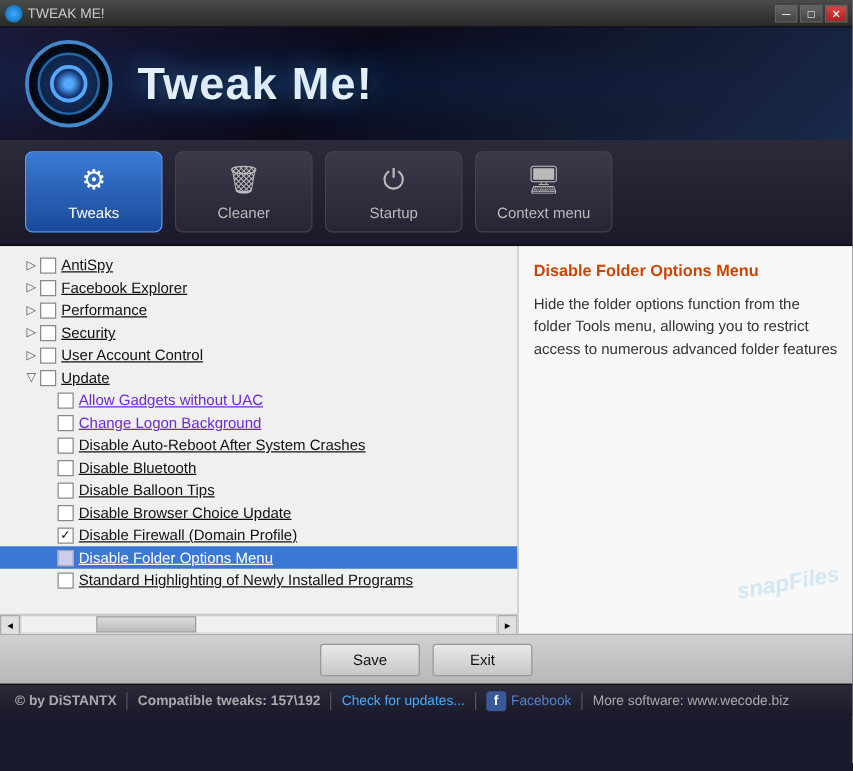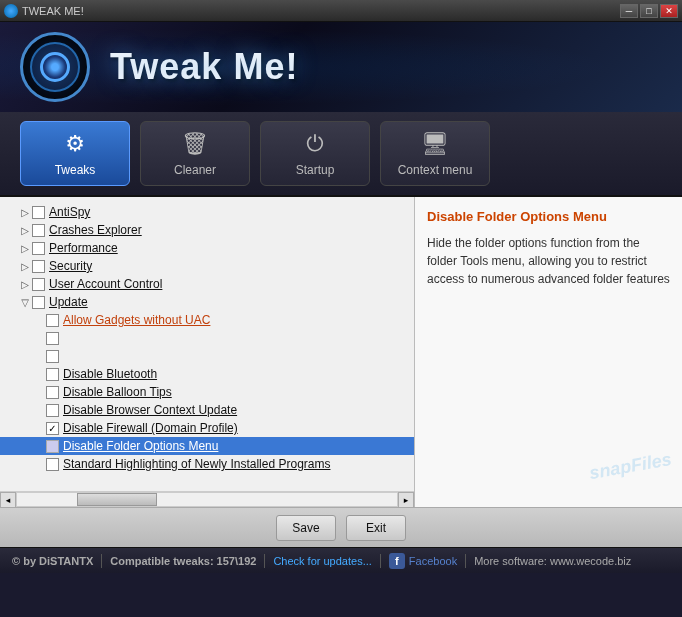--- a/index.html
+++ b/index.html
@@ -212,21 +212,21 @@
     }
     .tree-checkbox.checked {
       background: #fff;
     }
     .tree-checkbox.checked::after {
       content: '✓';
       font-size: 10px;
       color: #000;
     }
     .tree-label { font-size: 12px; text-decoration: underline; }
-    .tree-label.red { color: #c2410c; }
+    .tree-label.red { color: #6d28d9; }
 
     .indent1 { padding-left: 18px; }
     .indent2 { padding-left: 32px; }
 
     
     .tree-hscroll {
       height: 16px;
       background: #f0f0f0;
       border-top: 1px solid #ccc;
       display: flex;
@@ -293,21 +293,21 @@
     .bottom-buttons {
       background: linear-gradient(to bottom, #d0d0d0, #b8b8b8);
       height: 40px;
       display: flex;
       align-items: center;
       justify-content: center;
       gap: 10px;
       border-top: 1px solid #aaa;
     }
     .action-btn {
-      width: 60px;
+      width: 80px;
       height: 26px;
       background: linear-gradient(to bottom, #e8e8e8, #c8c8c8);
       border: 1px solid #999;
       border-radius: 3px;
       font-size: 12px;
       cursor: pointer;
       color: #111;
       display: flex;
       align-items: center;
       justify-content: center;
@@ -412,21 +412,21 @@
 
       <div class="tree-item indent1">
         <span class="expander">▷</span>
         <div class="tree-checkbox"></div>
         <span class="tree-label">AntiSpy</span>
       </div>
 
       <div class="tree-item indent1">
         <span class="expander">▷</span>
         <div class="tree-checkbox"></div>
-        <span class="tree-label">Crashes Explorer</span>
+        <span class="tree-label">Facebook Explorer</span>
       </div>
 
       <div class="tree-item indent1">
         <span class="expander">▷</span>
         <div class="tree-checkbox"></div>
         <span class="tree-label">Performance</span>
       </div>
 
       <div class="tree-item indent1">
         <span class="expander">▷</span>
@@ -448,43 +448,45 @@
 
       <div class="tree-item indent2">
         <span class="expander" style="visibility:hidden">▷</span>
         <div class="tree-checkbox"></div>
         <span class="tree-label red">Allow Gadgets without UAC</span>
       </div>
 
       <div class="tree-item indent2">
         <span class="expander" style="visibility:hidden">▷</span>
         <div class="tree-checkbox"></div>
-      </div>
-
-      <div class="tree-item indent2">
-        <span class="expander" style="visibility:hidden">▷</span>
-        <div class="tree-checkbox"></div>
+        <span class="tree-label red">Change Logon Background</span>
+      </div>
+
+      <div class="tree-item indent2">
+        <span class="expander" style="visibility:hidden">▷</span>
+        <div class="tree-checkbox"></div>
+        <span class="tree-label">Disable Auto-Reboot After System Crashes</span>
       </div>
 
       <div class="tree-item indent2">
         <span class="expander" style="visibility:hidden">▷</span>
         <div class="tree-checkbox"></div>
         <span class="tree-label">Disable Bluetooth</span>
       </div>
 
       <div class="tree-item indent2">
         <span class="expander" style="visibility:hidden">▷</span>
         <div class="tree-checkbox"></div>
         <span class="tree-label">Disable Balloon Tips</span>
       </div>
 
       <div class="tree-item indent2">
         <span class="expander" style="visibility:hidden">▷</span>
         <div class="tree-checkbox"></div>
-        <span class="tree-label">Disable Browser Context Update</span>
+        <span class="tree-label">Disable Browser Choice Update</span>
       </div>
 
       <div class="tree-item indent2">
         <span class="expander" style="visibility:hidden">▷</span>
         <div class="tree-checkbox checked"></div>
         <span class="tree-label">Disable Firewall (Domain Profile)</span>
       </div>
 
 
       <div class="tree-item indent2 selected">

